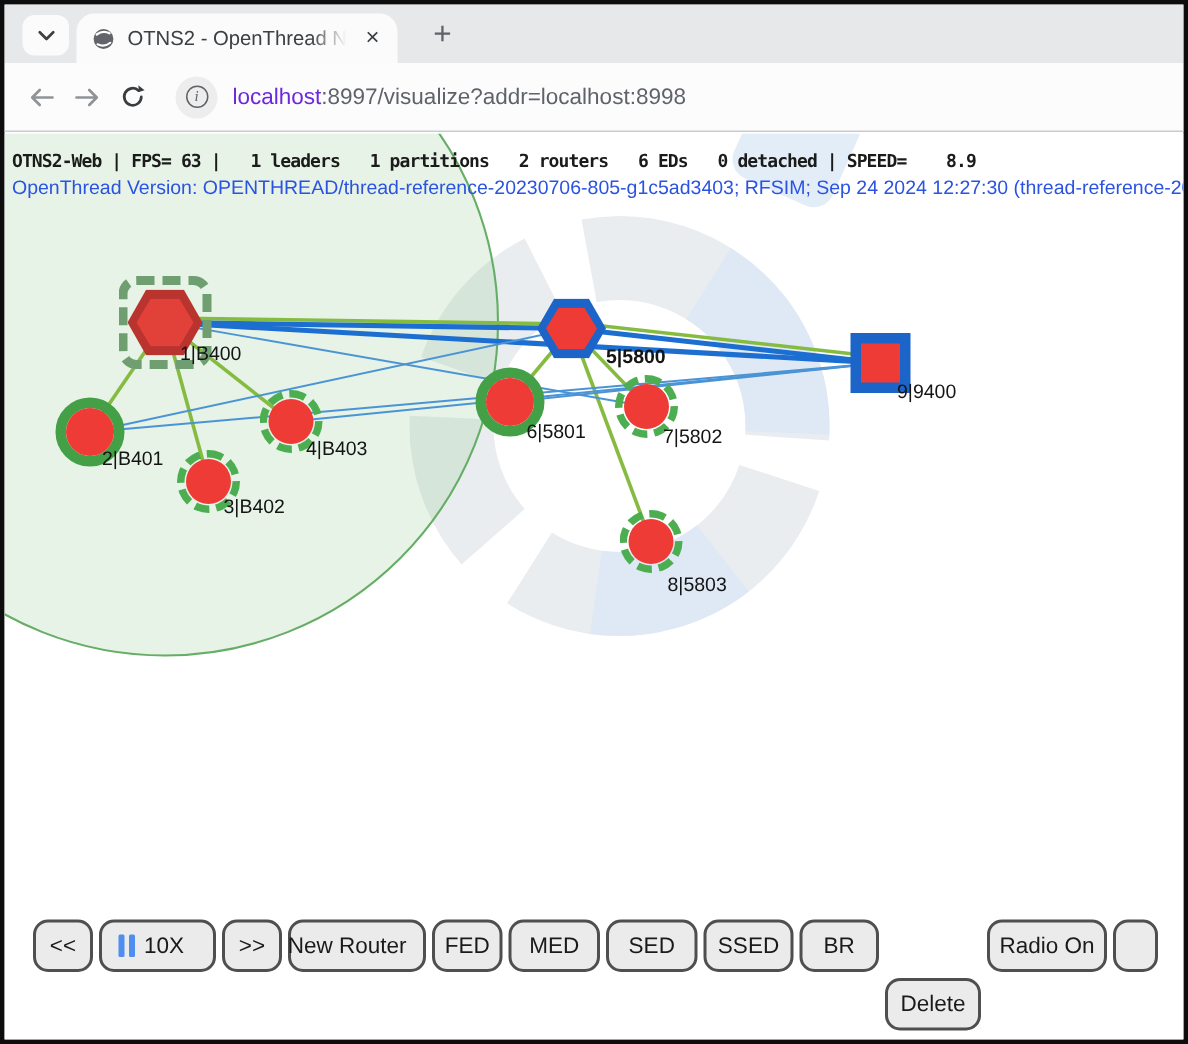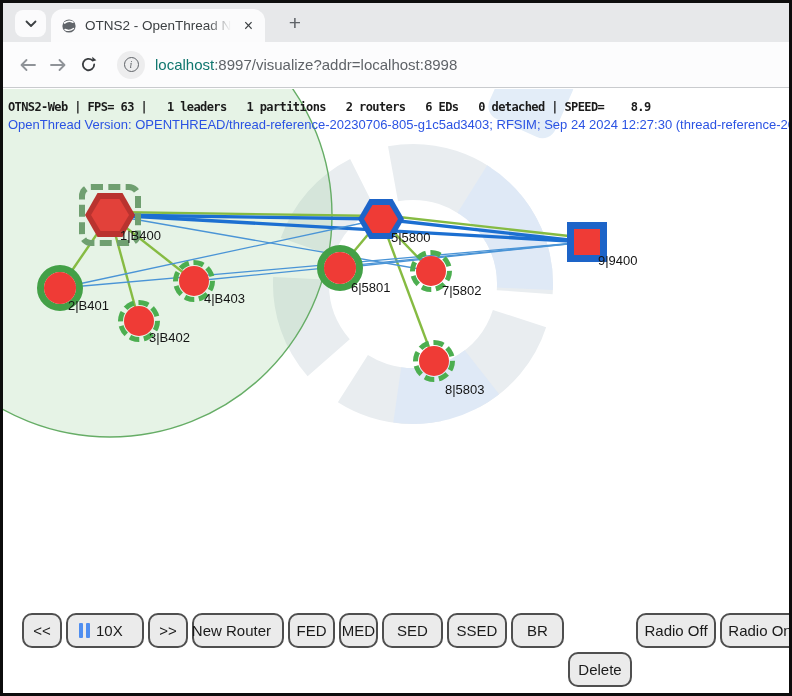--- a/index.html
+++ b/index.html
@@ -32,21 +32,21 @@
     border-bottom:1px solid #c9cbce; display:flex; align-items:center;
   }
   .nav-icon { width:30px; height:30px; display:flex; align-items:center; justify-content:center; }
   .nav-back { margin-left:10px; }
   .info-pill { width:28px; height:28px; margin-left:14px; border-radius:50%;
     background:#ededee; display:flex; align-items:center; justify-content:center; }
   .info-circle { width:15px; height:15px; border:1.6px solid #5f6368; border-radius:50%;
     display:flex; align-items:center; justify-content:center;
     font-size:10px; color:#5f6368; font-family:"Liberation Serif", serif; font-style:italic; }
   .url-text { margin-left:10px; font-size:15px; white-space:nowrap; }
-  .url-host { color:#0f766e; }
+  .url-host { color:#6d28d9; }
   .url-rest { color:#5f6368; }
   
   .canvas { position:absolute; left:0; top:86px; width:786px; height:604px; background:#fff; overflow:hidden; }
   .canvas svg { position:absolute; left:0; top:0; z-index:0; }
   .statusline1 {
     position:absolute; left:5px; top:11px; z-index:2; white-space:pre;
     font-family:"DejaVu Sans Mono", monospace; font-weight:bold; font-size:12px; letter-spacing:-0.6px; color:#1b1b1b;
   }
   .statusline2 {
     position:absolute; left:5px; top:28px; z-index:2; white-space:nowrap;
@@ -163,21 +163,21 @@
           <div class="node-inner" style="inset: 1px; background: rgb(239, 59, 54); border-radius: 50%;"></div>
         </div>
         <div class="node-label" style="left: 146px; top: 241px;">3|B402</div>
         <div class="node" style="left: 170px; top: 171px; width: 42px; height: 42px; border: 5px dashed rgb(76, 174, 80); border-radius: 50%;">
           <div class="node-inner" style="inset: 1px; background: rgb(239, 59, 54); border-radius: 50%;"></div>
         </div>
         <div class="node-label" style="left: 201px; top: 202px;">4|B403</div>
         <div class="node hex" style="left: 355px; top: 110px; width: 46px; height: 40px; background: rgb(29, 100, 200);">
           <div class="node-inner hex" style="inset: 6px; background: rgb(239, 59, 54);"></div>
         </div>
-        <div class="node-label" style="left: 388px; top: 141px;">5|5800</div>
+        <div class="node-label" style="left: 401px; top: 141px; font-weight: bold;">5|5800</div>
         <div class="node" style="left: 314px; top: 156px; width: 46px; height: 46px; border: 7px solid rgb(67, 160, 71); border-radius: 50%;">
           <div class="node-inner" style="inset: 0px; background: rgb(239, 59, 54); border-radius: 50%;"></div>
         </div>
         <div class="node-label" style="left: 348px; top: 191px;">6|5801</div>
         <div class="node" style="left: 407px; top: 161px; width: 42px; height: 42px; border: 5px dashed rgb(76, 174, 80); border-radius: 50%;">
           <div class="node-inner" style="inset: 1px; background: rgb(239, 59, 54); border-radius: 50%;"></div>
         </div>
         <div class="node-label" style="left: 439px; top: 194px;">7|5802</div>
         <div class="node" style="left: 410px; top: 251px; width: 42px; height: 42px; border: 5px dashed rgb(76, 174, 80); border-radius: 50%;">
           <div class="node-inner" style="inset: 1px; background: rgb(239, 59, 54); border-radius: 50%;"></div>
@@ -203,39 +203,36 @@
       </div>
       <div class="tb-btn" style="width: 40px;">
         <span>&gt;&gt;</span>
       </div>
       <div class="tb-btn" style="width: 92px; justify-content: flex-end;">
         <span>New Router</span>
       </div>
       <div class="tb-btn" style="width: 47px;">
         <span>FED</span>
       </div>
-      <div class="tb-btn" style="width: 39px;">
+      <div class="tb-btn" style="width: 61px;">
         <span>MED</span>
       </div>
       <div class="tb-btn" style="width: 61px;">
         <span>SED</span>
       </div>
       <div class="tb-btn" style="width: 60px;">
         <span>SSED</span>
       </div>
       <div class="tb-btn" style="width: 53px;">
         <span>BR</span>
       </div>
       <div class="tb-btn" style="width: 64px; margin-top: 39px;">
         <span>Delete</span>
       </div>
       <div class="tb-btn" style="width: 80px;">
-        <span>Radio Off</span>
-      </div>
-      <div class="tb-btn" style="width: 80px;">
         <span>Radio On</span>
       </div>
       <div class="tb-btn" style="width: 30px;">
         <span></span>
       </div>
     </div>
 
 </div>
 
 </body></html>

